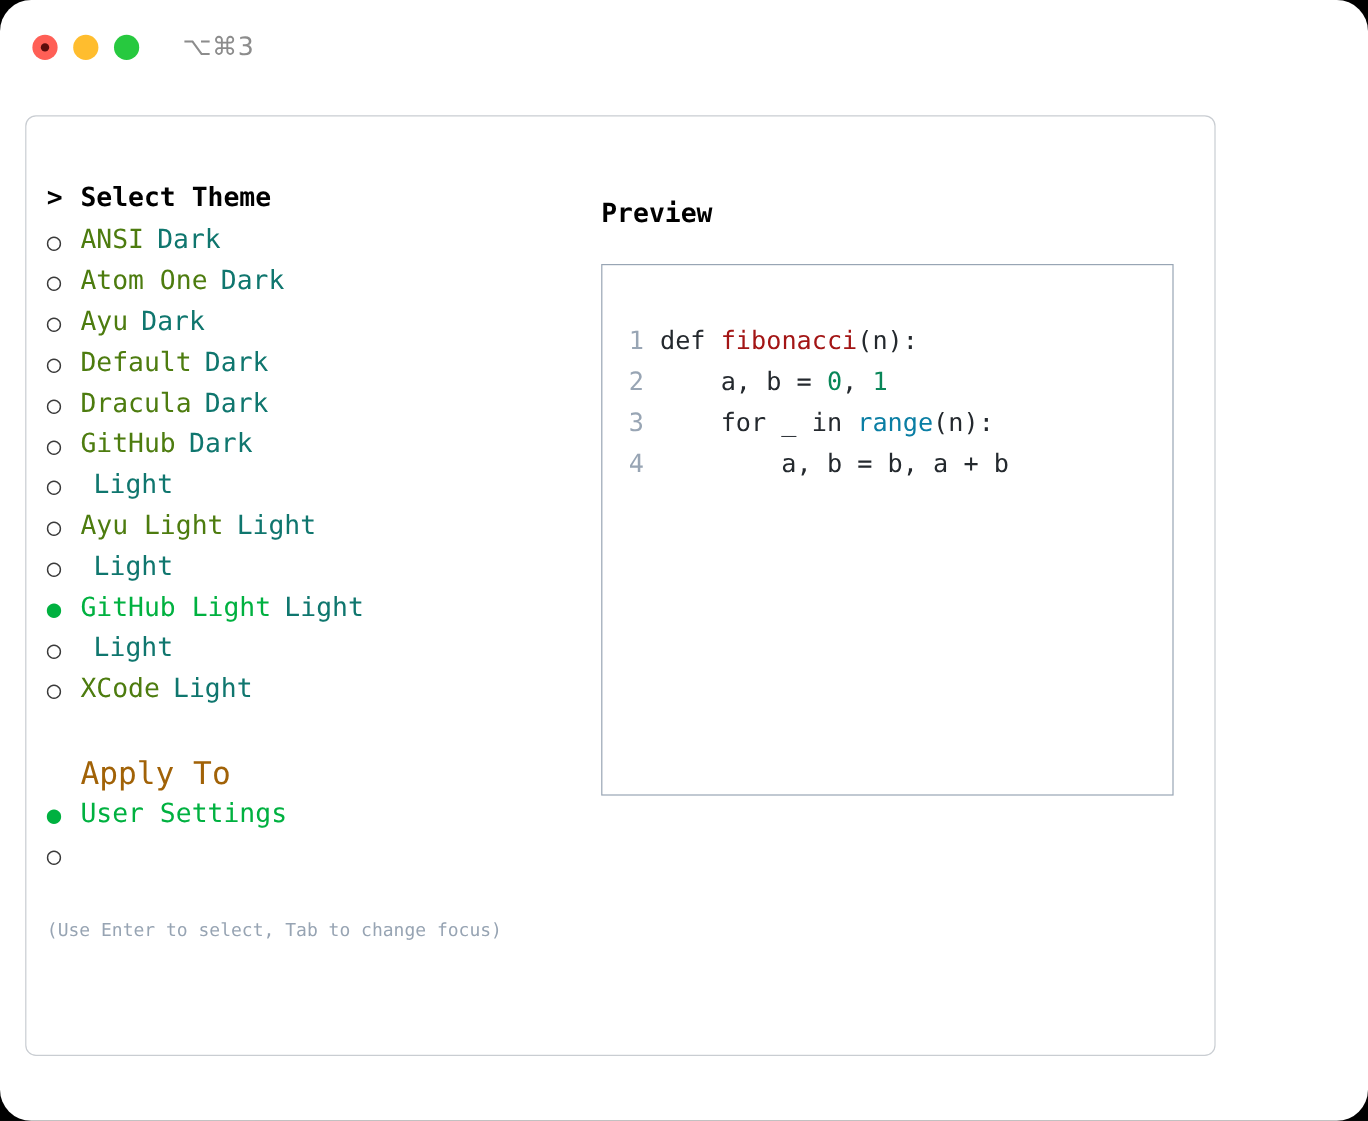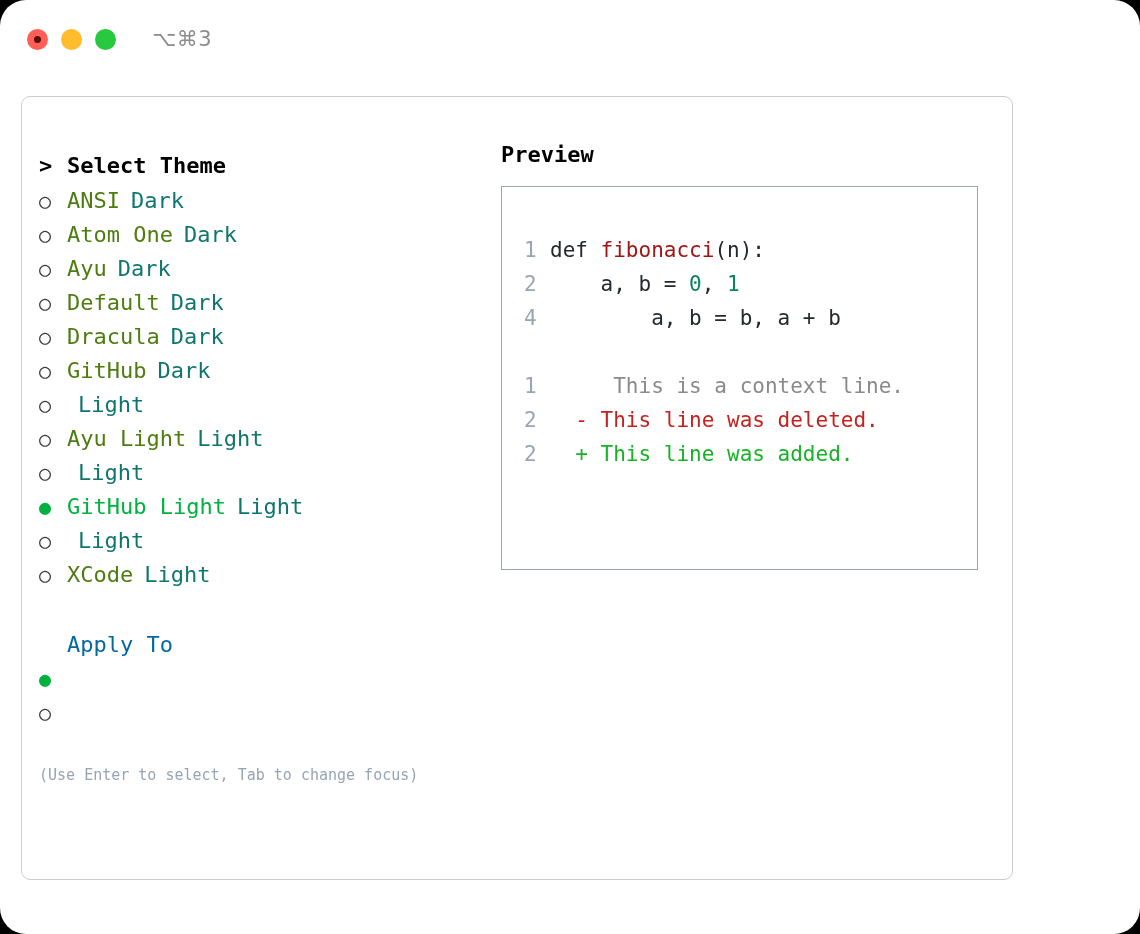--- a/index.html
+++ b/index.html
@@ -138,55 +138,55 @@
   .item-label { color: #4d7c0f; }
   .item-label.sel { color: #00b140; text-align: right; }
   .item-tag {
     color: #0f766e;
     margin-left: 11px;
   }
 
   .spacer-sm { height: 36px; }
 
   .apply-heading {
-    color: #0369a1;
-    font-size: 22px;
+    color: #a16207;
+    font-size: 26px;
     height: 34px;
     line-height: 34px;
     padding-left: 28px;
     white-space: pre;
   }
 
   .hint {
     margin-top: 28px;
     color: #97a4b3;
     font-size: 15px;
     line-height: 34px;
     width: 400px;
     white-space: pre-wrap;
   }
 
   
   .right-col {
     position: absolute;
     left: 479px;
-    top: 40px;
+    top: 64px;
     width: 495px;
   }
   .preview-title {
     font-size: 22px;
     font-weight: bold;
     color: #000000;
     height: 36px;
     line-height: 36px;
   }
   .preview-box {
-    margin-top: 13px;
+    margin-top: 23px;
     width: 477px;
-    height: 384px;
+    height: 443px;
     border: 1.5px solid #98a5b4;
     box-sizing: border-box;
     background: #ffffff;
     padding: 46px 0 0 22px;
   }
 
   .code-line {
     height: 34px;
     line-height: 34px;
     font-size: 21px;
@@ -247,39 +247,35 @@
             <div class="line"><span class="bullet on">●</span><span class="item-label sel">GitHub Light</span><span class="item-tag">Light</span></div>
             <div class="line"><span class="bullet">○</span><span class="item-tag">Light</span></div>
             <div class="line"><span class="bullet">○</span><span class="item-label">XCode</span><span class="item-tag">Light</span></div>
           </div>
 
         <div class="spacer-sm"></div>
 
         <div class="apply-heading">Apply To</div>
 
         <div id="apply-items">
-            <div class="line"><span class="bullet on">●</span></div>
+            <div class="line"><span class="bullet on">●</span><span class="item-label sel">User Settings</span></div>
             <div class="line"><span class="bullet">○</span></div>
           </div>
 
         <div class="hint">(Use Enter to select, Tab to change focus)</div>
       </div>
 
       <div class="right-col">
         <div class="preview-title">Preview</div>
         <div class="preview-box">
           <div id="code-lines">
               <div class="code-line"><span class="gutter">1</span><span class="tok-plain">def </span><span class="tok-fn">fibonacci</span><span class="tok-plain">(n):</span></div>
               <div class="code-line"><span class="gutter">2</span><span class="tok-plain">    a, b = </span><span class="tok-num">0</span><span class="tok-plain">, </span><span class="tok-num">1</span></div>
+              <div class="code-line"><span class="gutter">3</span><span class="tok-plain">    for _ in </span><span class="tok-call">range</span><span class="tok-plain">(n):</span></div>
               <div class="code-line"><span class="gutter">4</span><span class="tok-plain">        a, b = b, a + b</span></div>
             </div>
           <div class="blank-line"></div>
-          <div id="diff-lines">
-              <div class="code-line"><span class="gutter">1</span><span class="diff-ctx">   </span><span class="diff-ctx">  This is a context line.</span></div>
-              <div class="code-line"><span class="gutter">2</span><span class="diff-del">  -</span><span class="diff-del"> This line was deleted.</span></div>
-              <div class="code-line"><span class="gutter">2</span><span class="diff-add">  +</span><span class="diff-add"> This line was added.</span></div>
-            </div>
         </div>
       </div>
 
     </div>
   </div>
 </div>
 
 </body></html>

